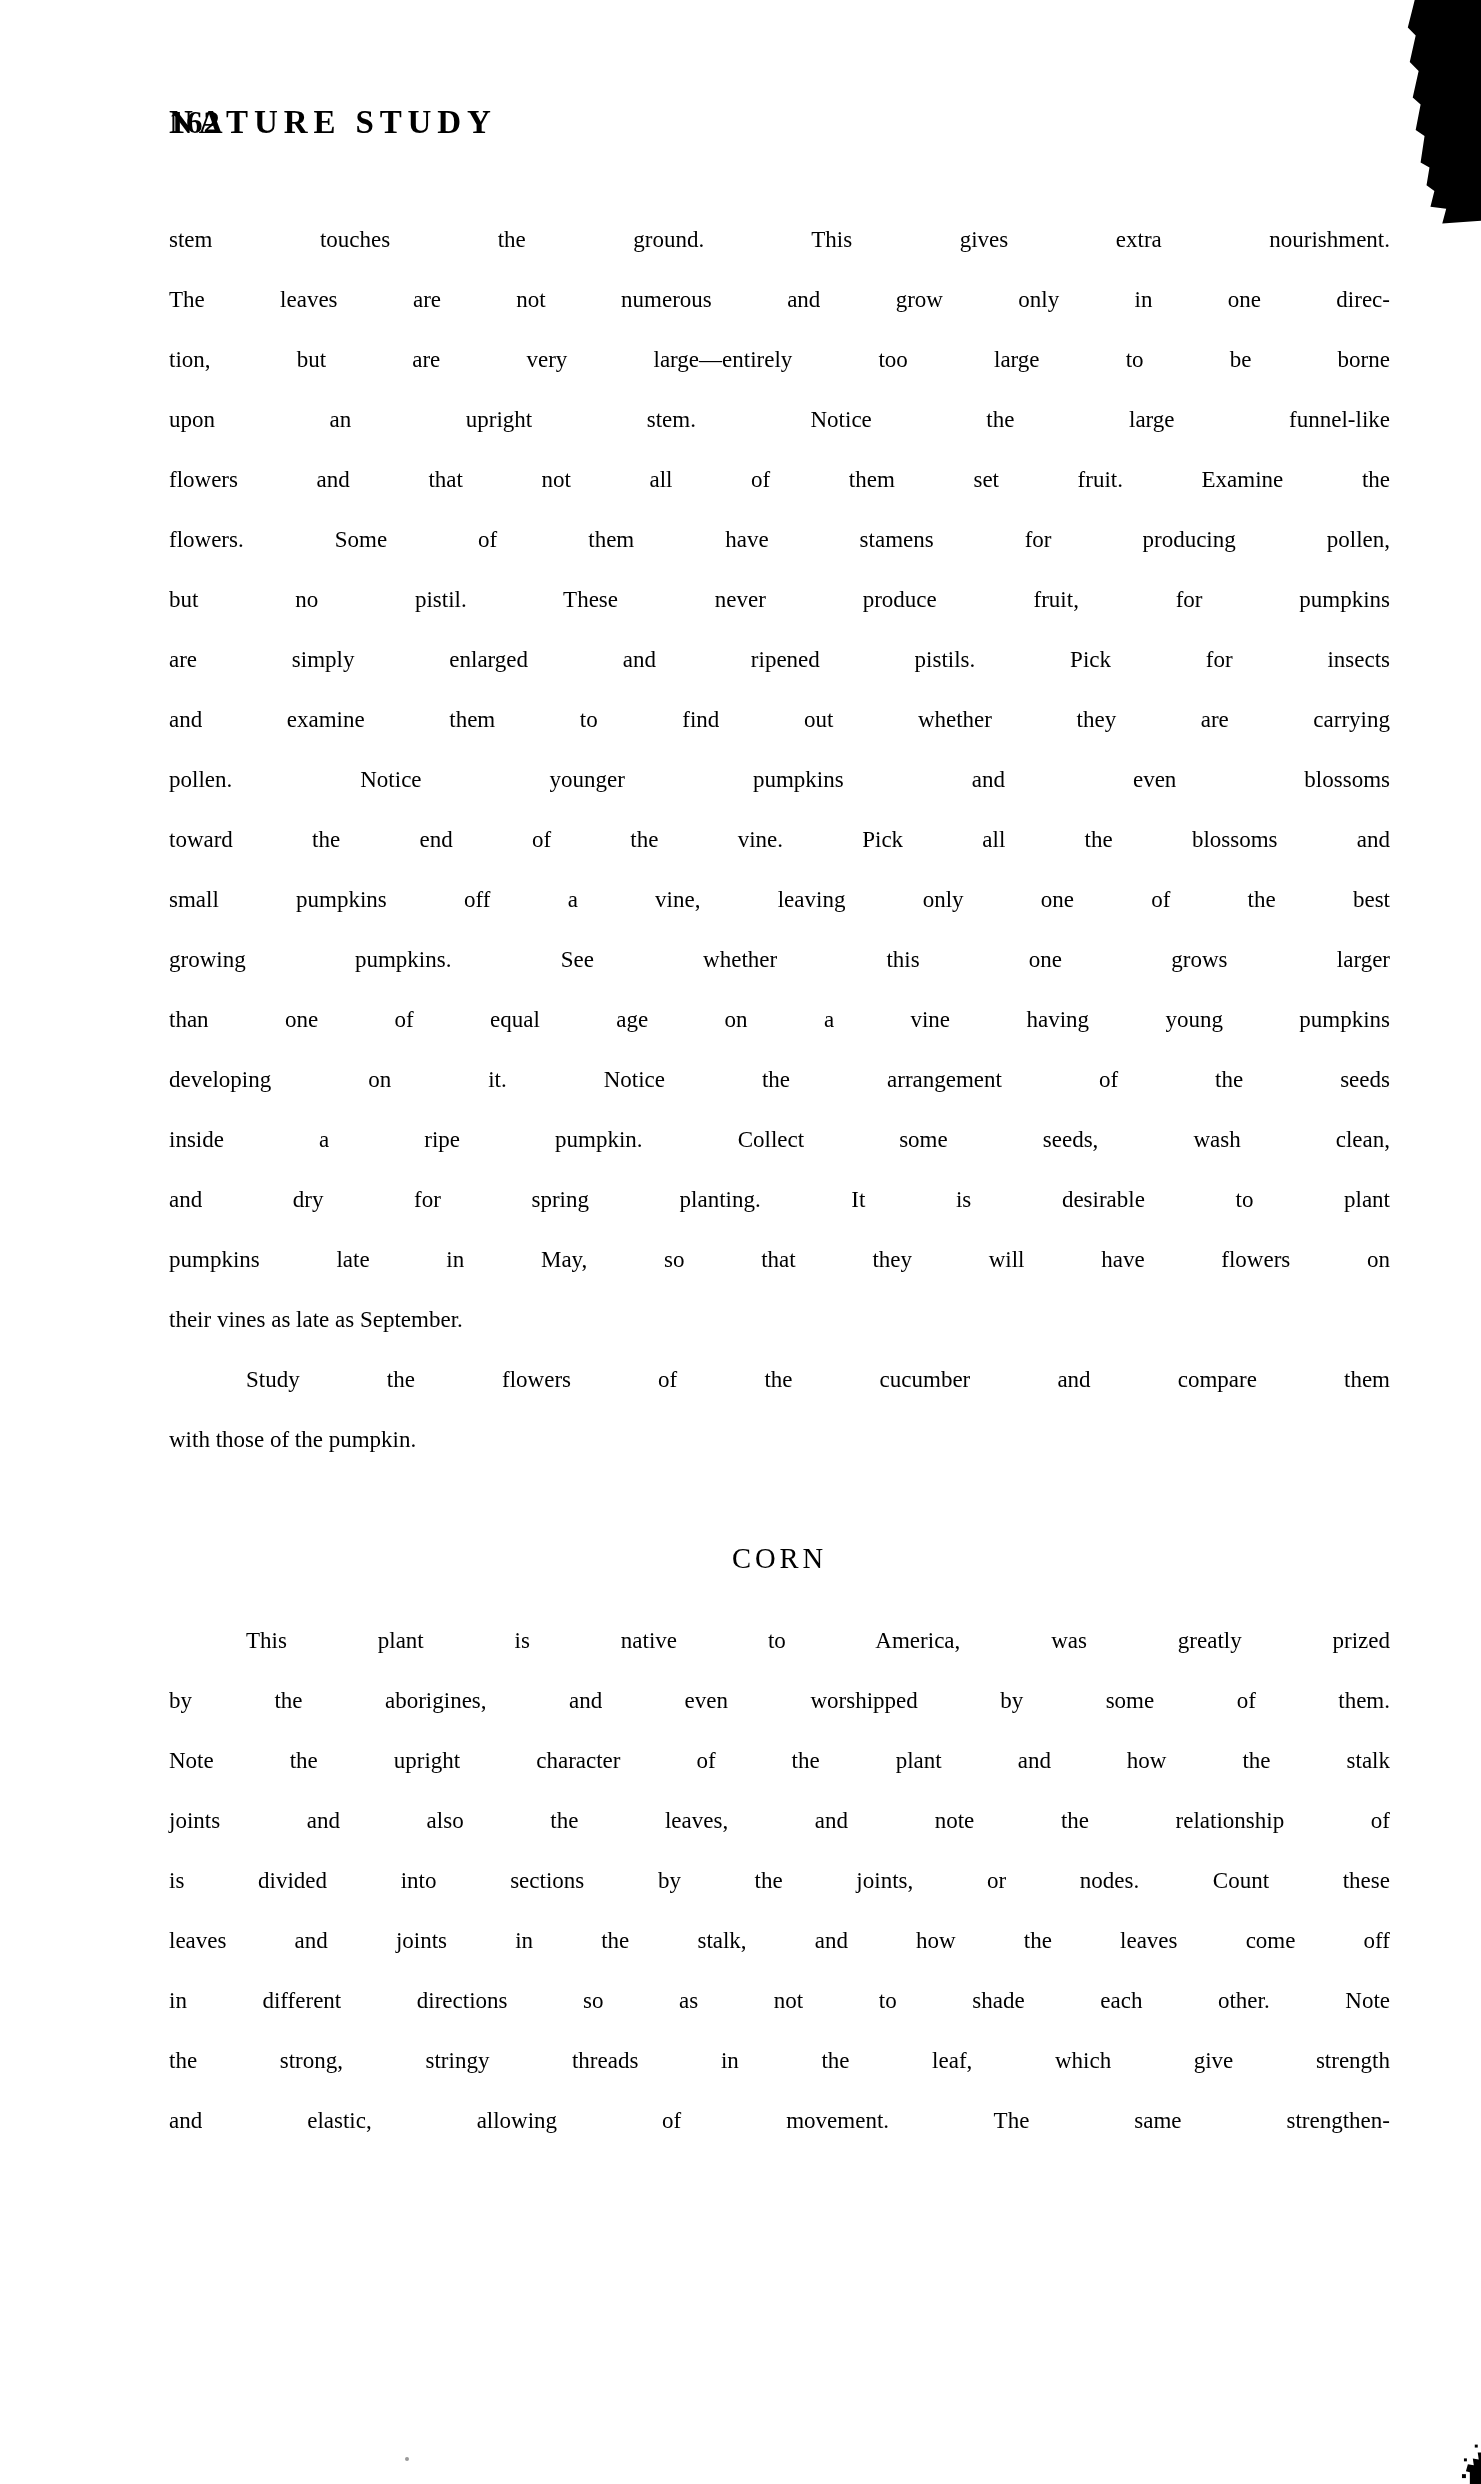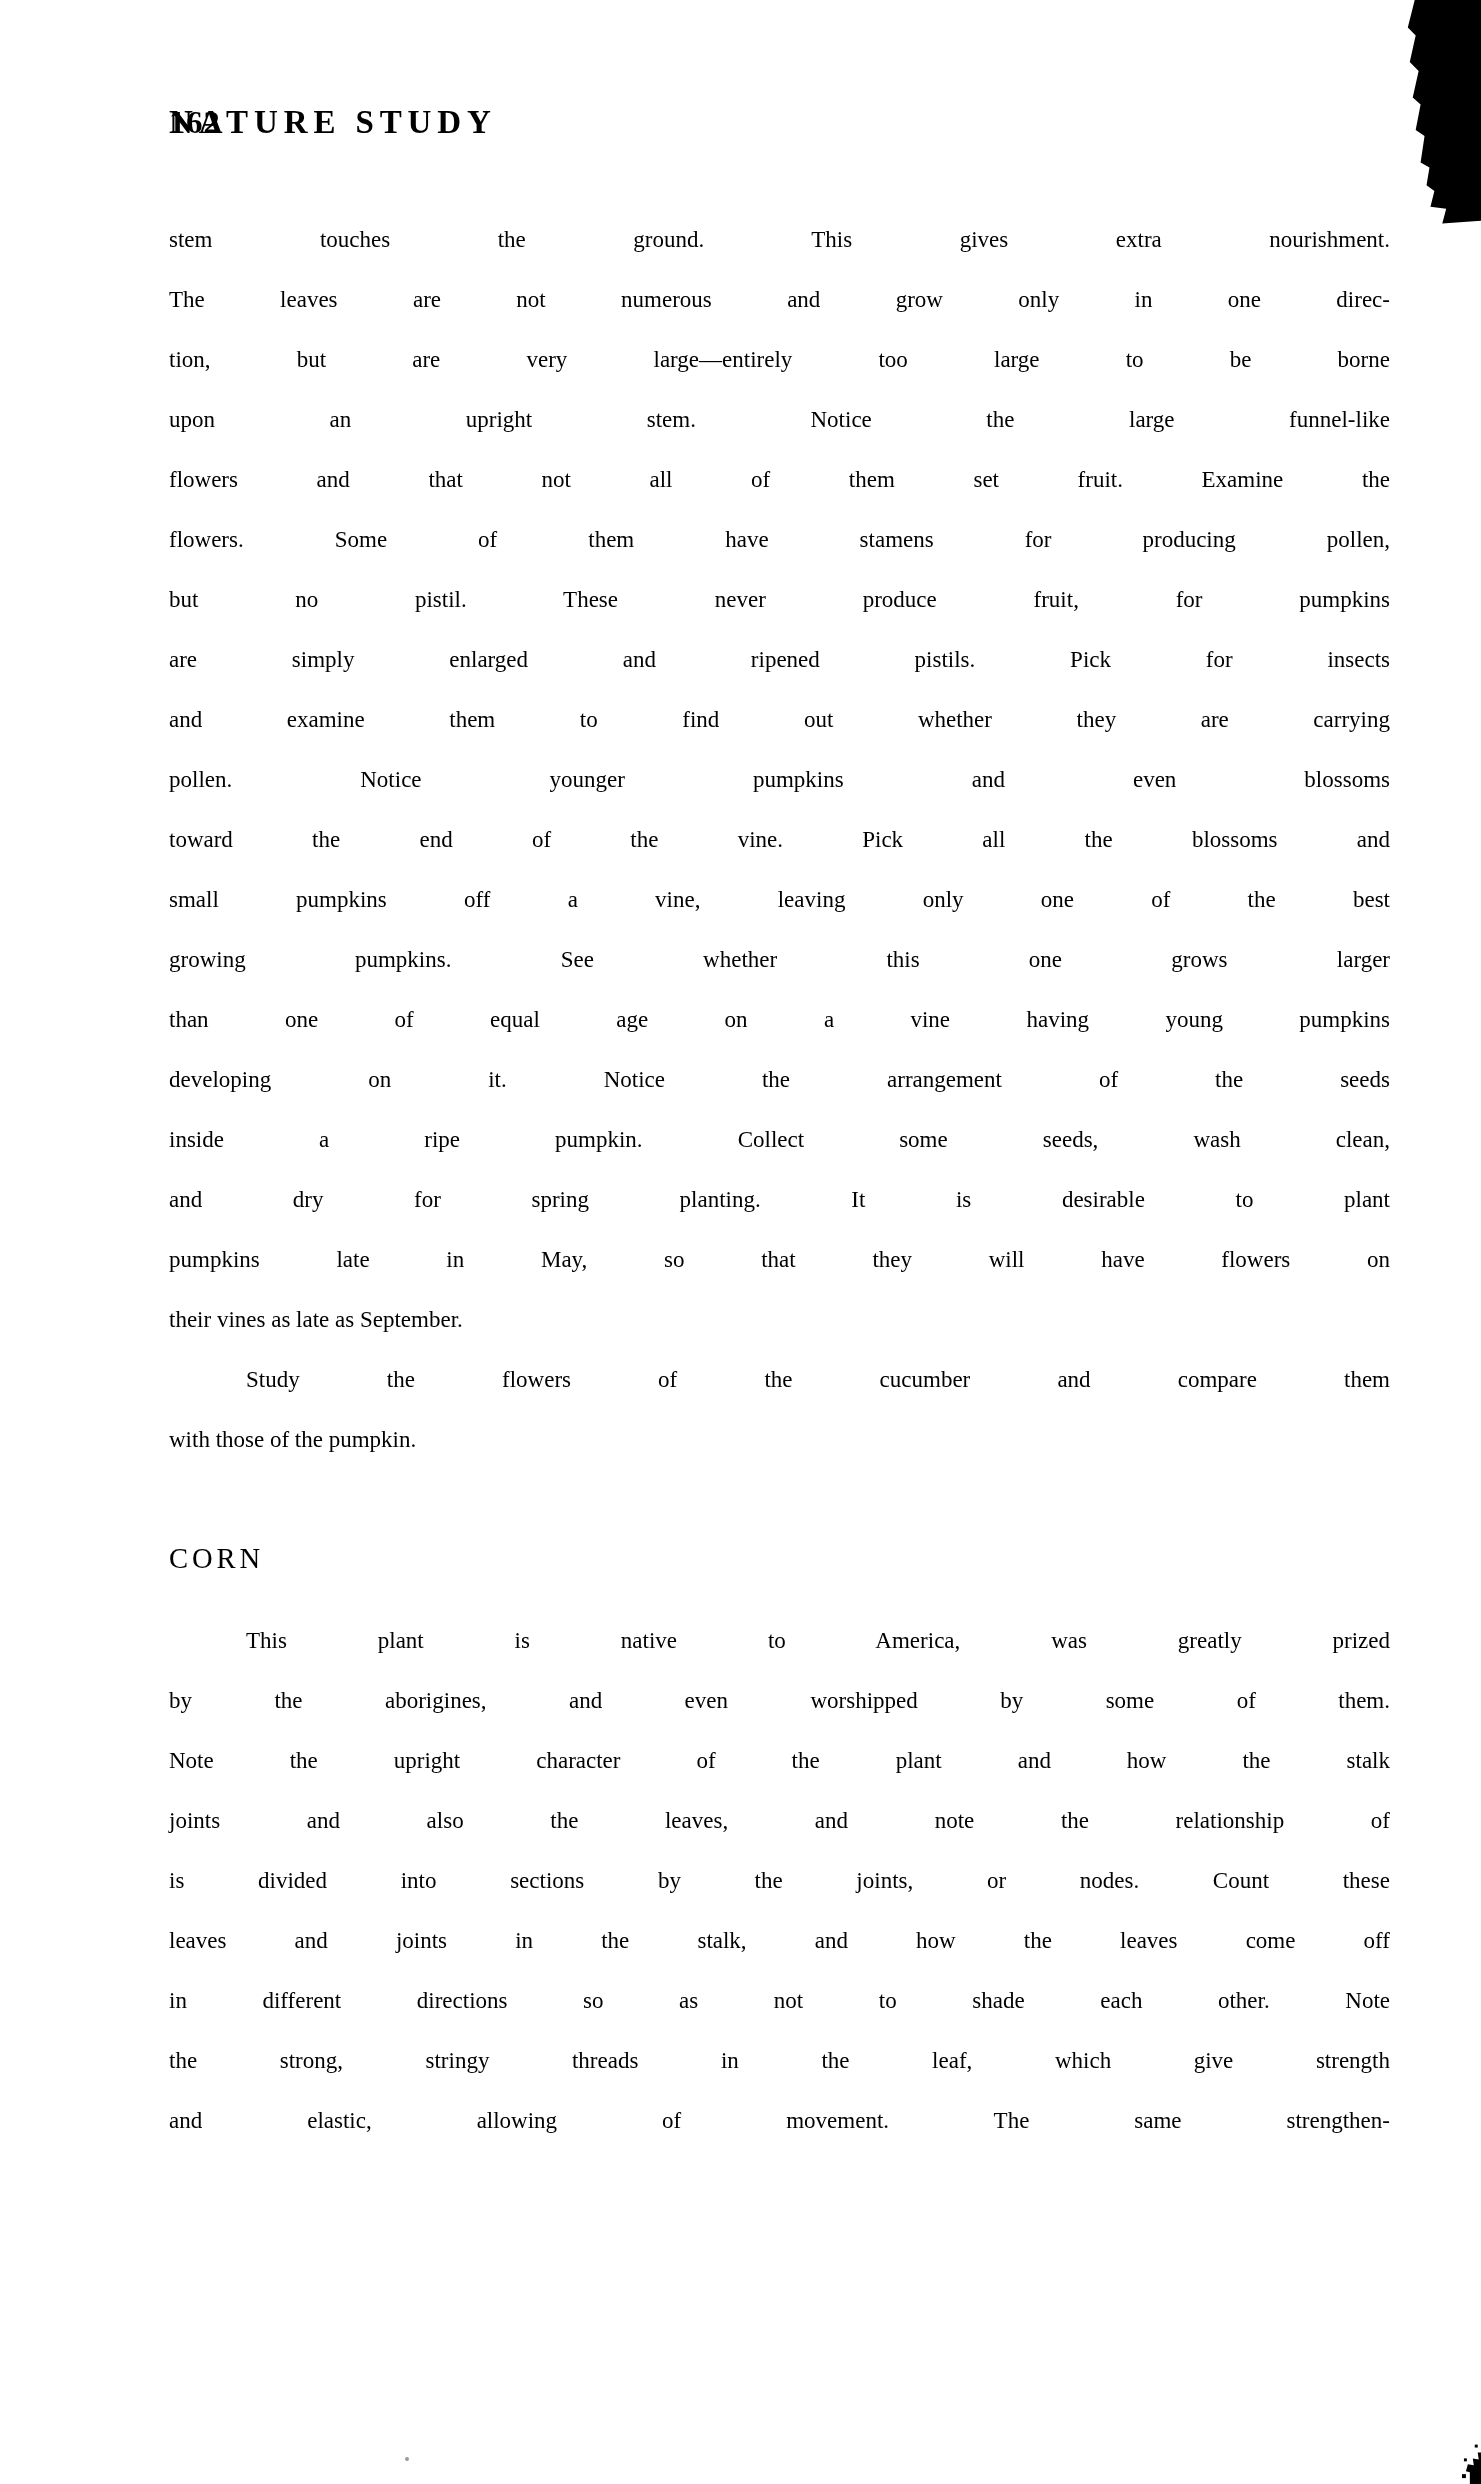--- a/index.html
+++ b/index.html
@@ -54,20 +54,21 @@
   .para.justify-last .line.last { text-align-last: justify; }
   .para.indent-first .line:first-child { text-indent: 77px; }
   .heading {
     margin: 0;
     margin-top: 69px;
     margin-bottom: 32.5px;
     line-height: 39px;
     font-size: 28.6px;
     font-weight: normal;
     letter-spacing: 3.9px;
+    text-align: center;
   }
   .artifact-svg {
     position: absolute;
     left: 0; top: 0;
     width: 1482px;
     height: 2484px;
     pointer-events: none;
   }
   .faint-dot {
     position: absolute;

